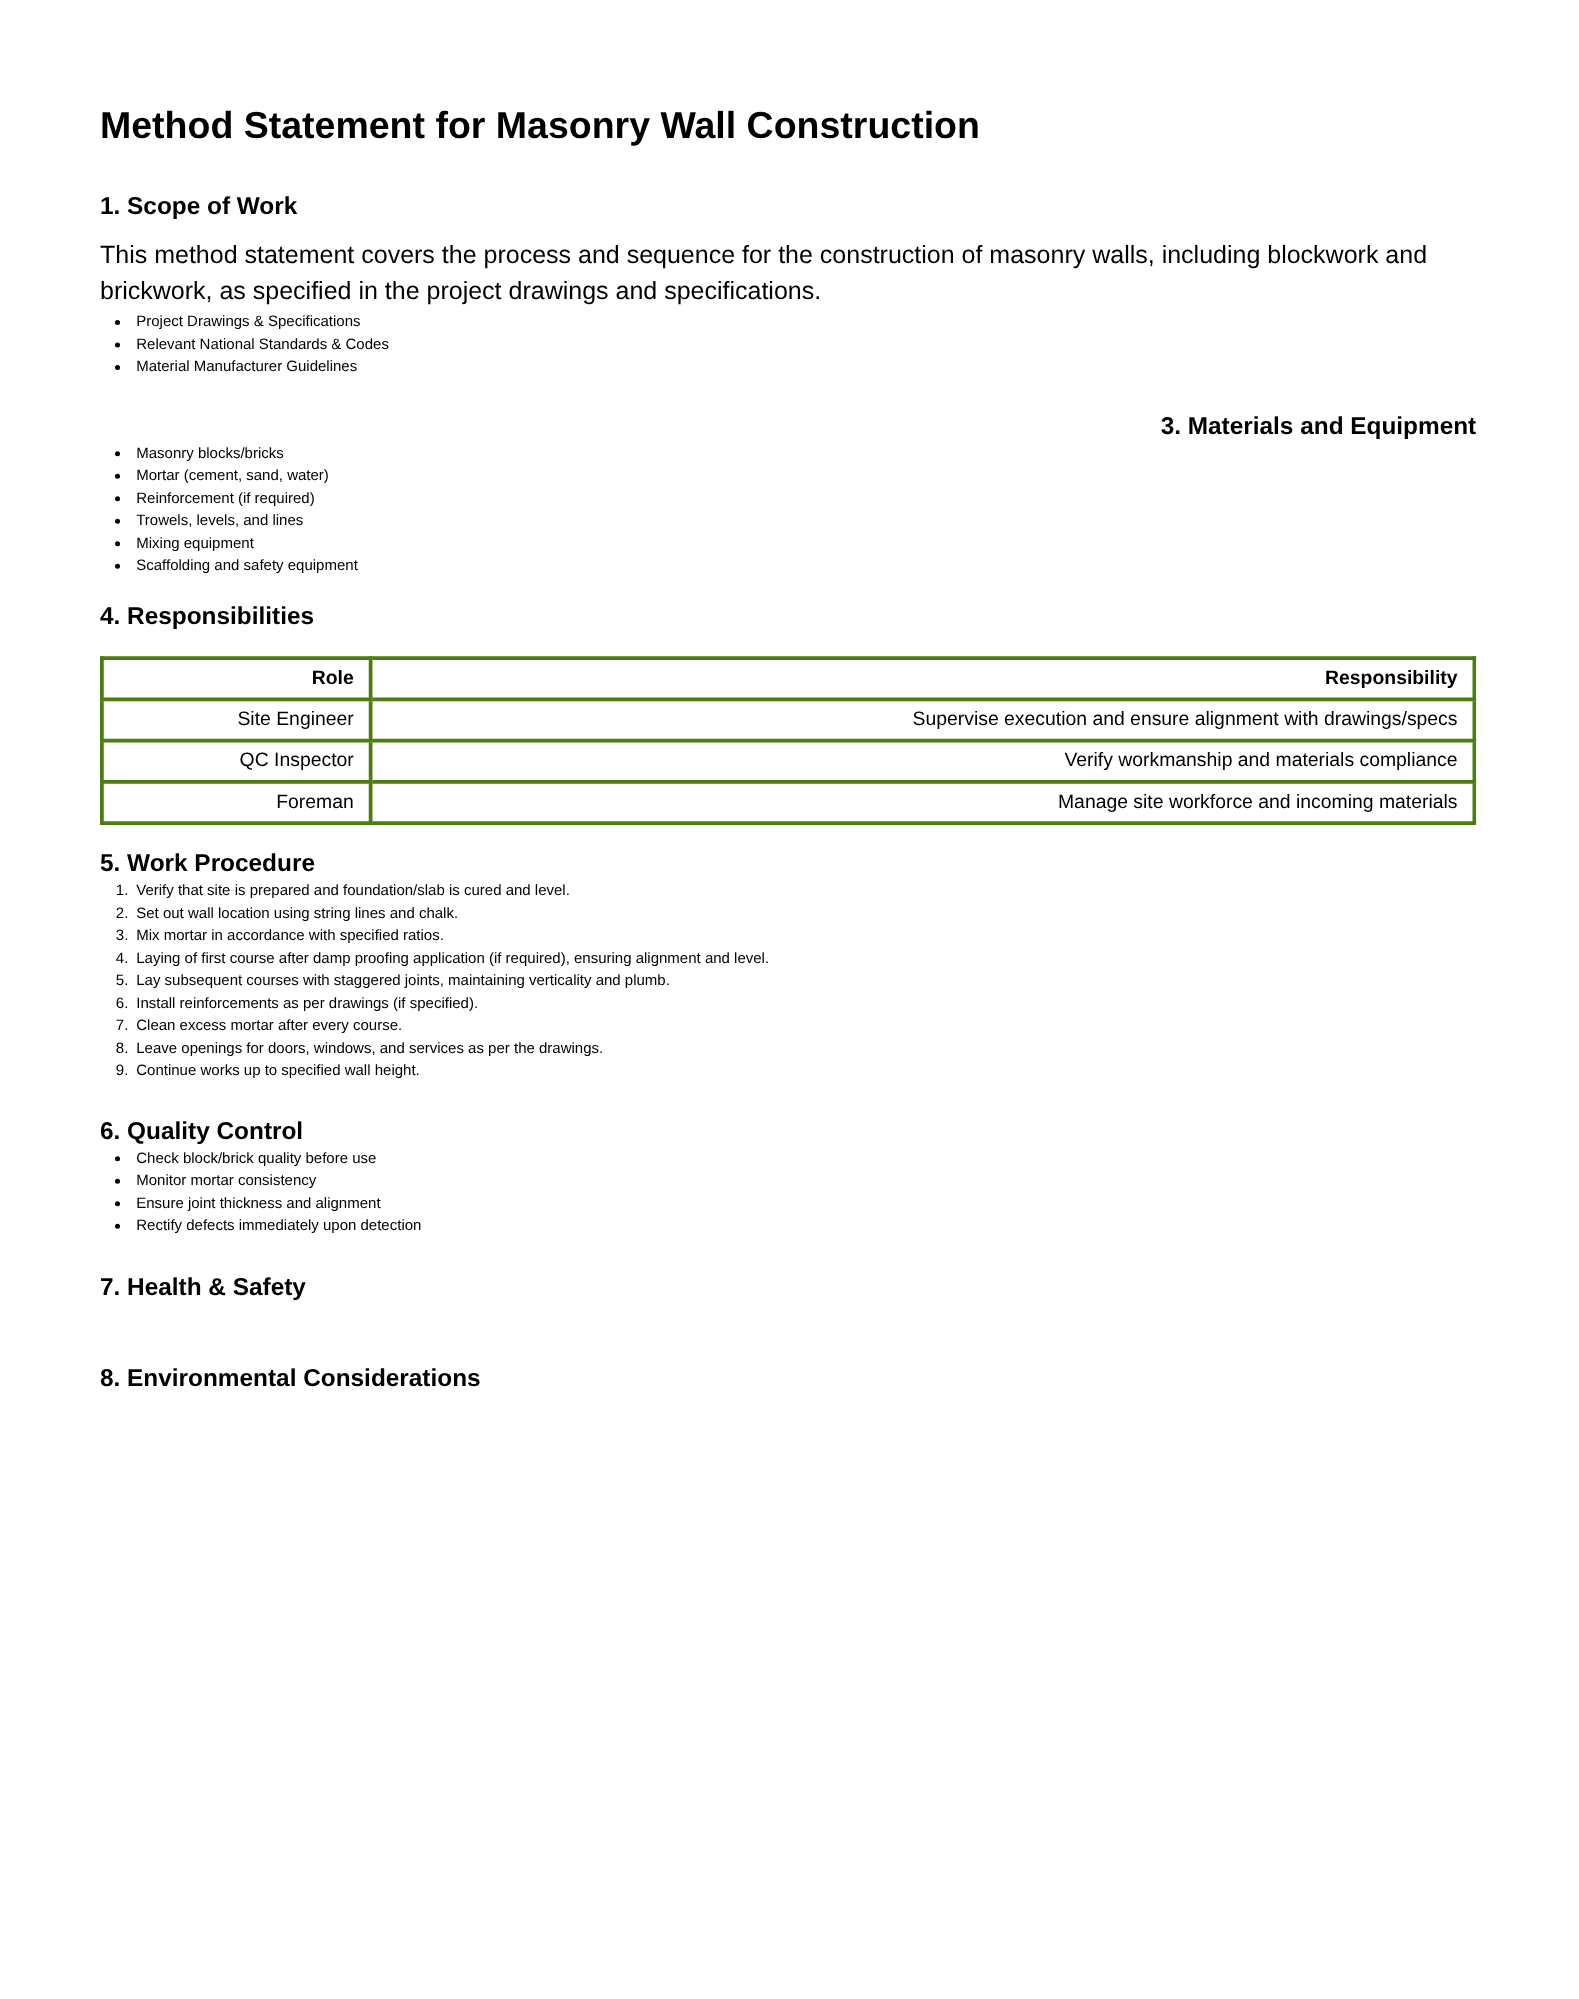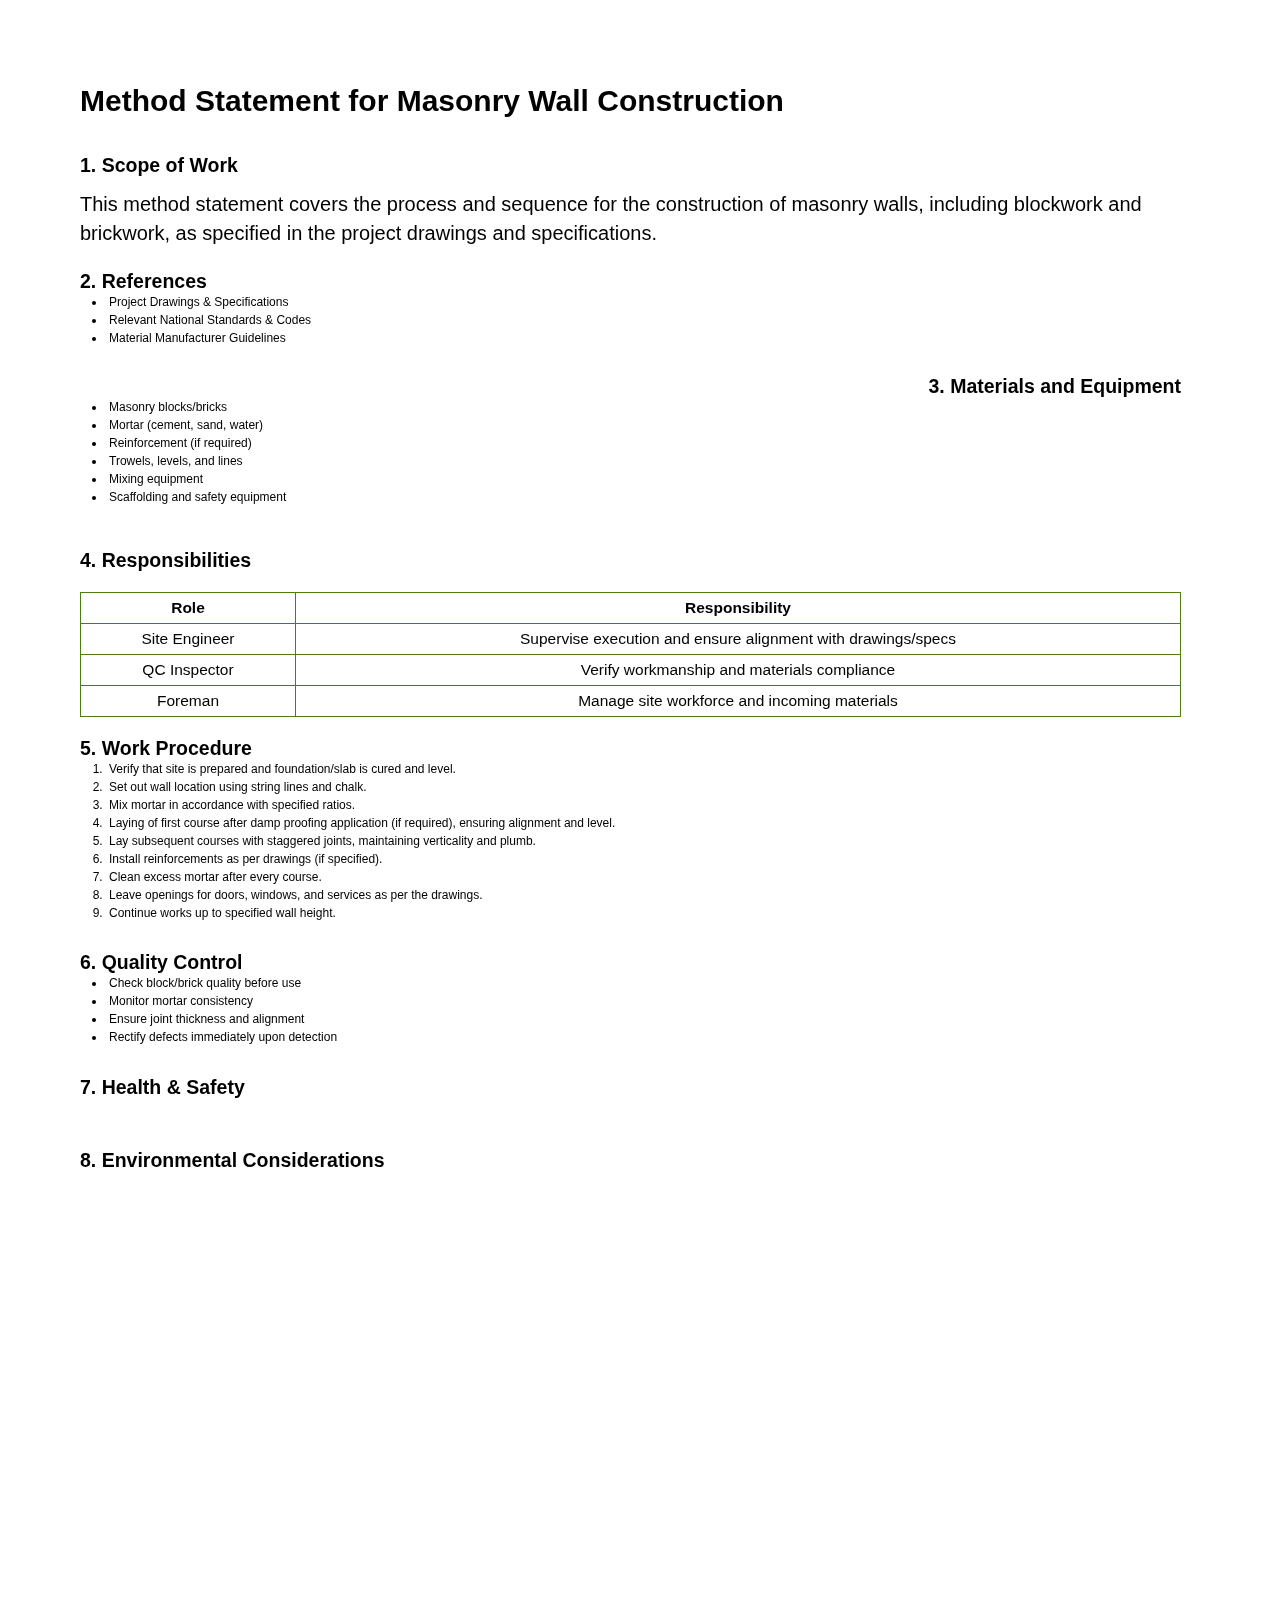--- a/index.html
+++ b/index.html
@@ -46,60 +46,59 @@
   }
   ul.bullet-list li, ol.numbered-list li {
     padding-left: 3px;
   }
   table.resp-table {
     width: 100%;
     border-collapse: collapse;
     font-size: 15.5px;
   }
   table.resp-table th, table.resp-table td {
-    border: 1px solid #4d7c0f;
+    border: 3px solid #4d7c0f;
     padding: 6px 12px;
-    text-align: center;
+    text-align: right;
     vertical-align: middle;
     line-height: 18px;
     background: #ffffff;
     margin-top: 46px;
   }
   table.resp-table th { font-weight: 700; }
   .col-role { width: 215px; }
 
   
   .mt-title { margin-top: 83px; }
   .mt-h1 { margin-top: 36px; }
   .mt-p  { margin-top: 13px; }
   .mt-h2 { margin-top: 22px; }
   .mt-l2 { margin-top: 18px; }
   .mt-h3 { margin-top: 28px; text-align: right; }
   .mt-l3 { margin-top: 18px; }
-  .mt-h4 { margin-top: 43px; }
+  .mt-h4 { margin-top: 21px; }
   .mt-tb { margin-top: 20px; }
   .mt-h5 { margin-top: 20px; }
   .mt-ol { margin-top: 16px; }
   .mt-h6 { margin-top: 29px; }
   .mt-l6 { margin-top: 16px; }
   .mt-h7 { margin-top: 30px; }
   .mt-l7 { margin-top: 16px; }
   .mt-h8 { margin-top: 50px; }
 </style>
 </head>
 <body>
 
 <div class="page">
 
   <h1 class="doc-title mt-title">Method Statement for Masonry Wall Construction</h1>
 
   <h2 class="section-heading mt-h1">1. Scope of Work</h2>
   <p class="body-text mt-p">This method statement covers the process and sequence for the construction of masonry walls, including blockwork and brickwork, as specified in the project drawings and specifications.</p>
 
-  <h2 class="section-heading mt-h2">2. References</h2>
   <ul class="bullet-list mt-l2">
     <li>Project Drawings &amp; Specifications</li>
     <li>Relevant National Standards &amp; Codes</li>
     <li>Material Manufacturer Guidelines</li>
   </ul>
 
   <h2 class="section-heading mt-h3">3. Materials and Equipment</h2>
   <ul class="bullet-list mt-l3">
     <li>Masonry blocks/bricks</li>
     <li>Mortar (cement, sand, water)</li>

